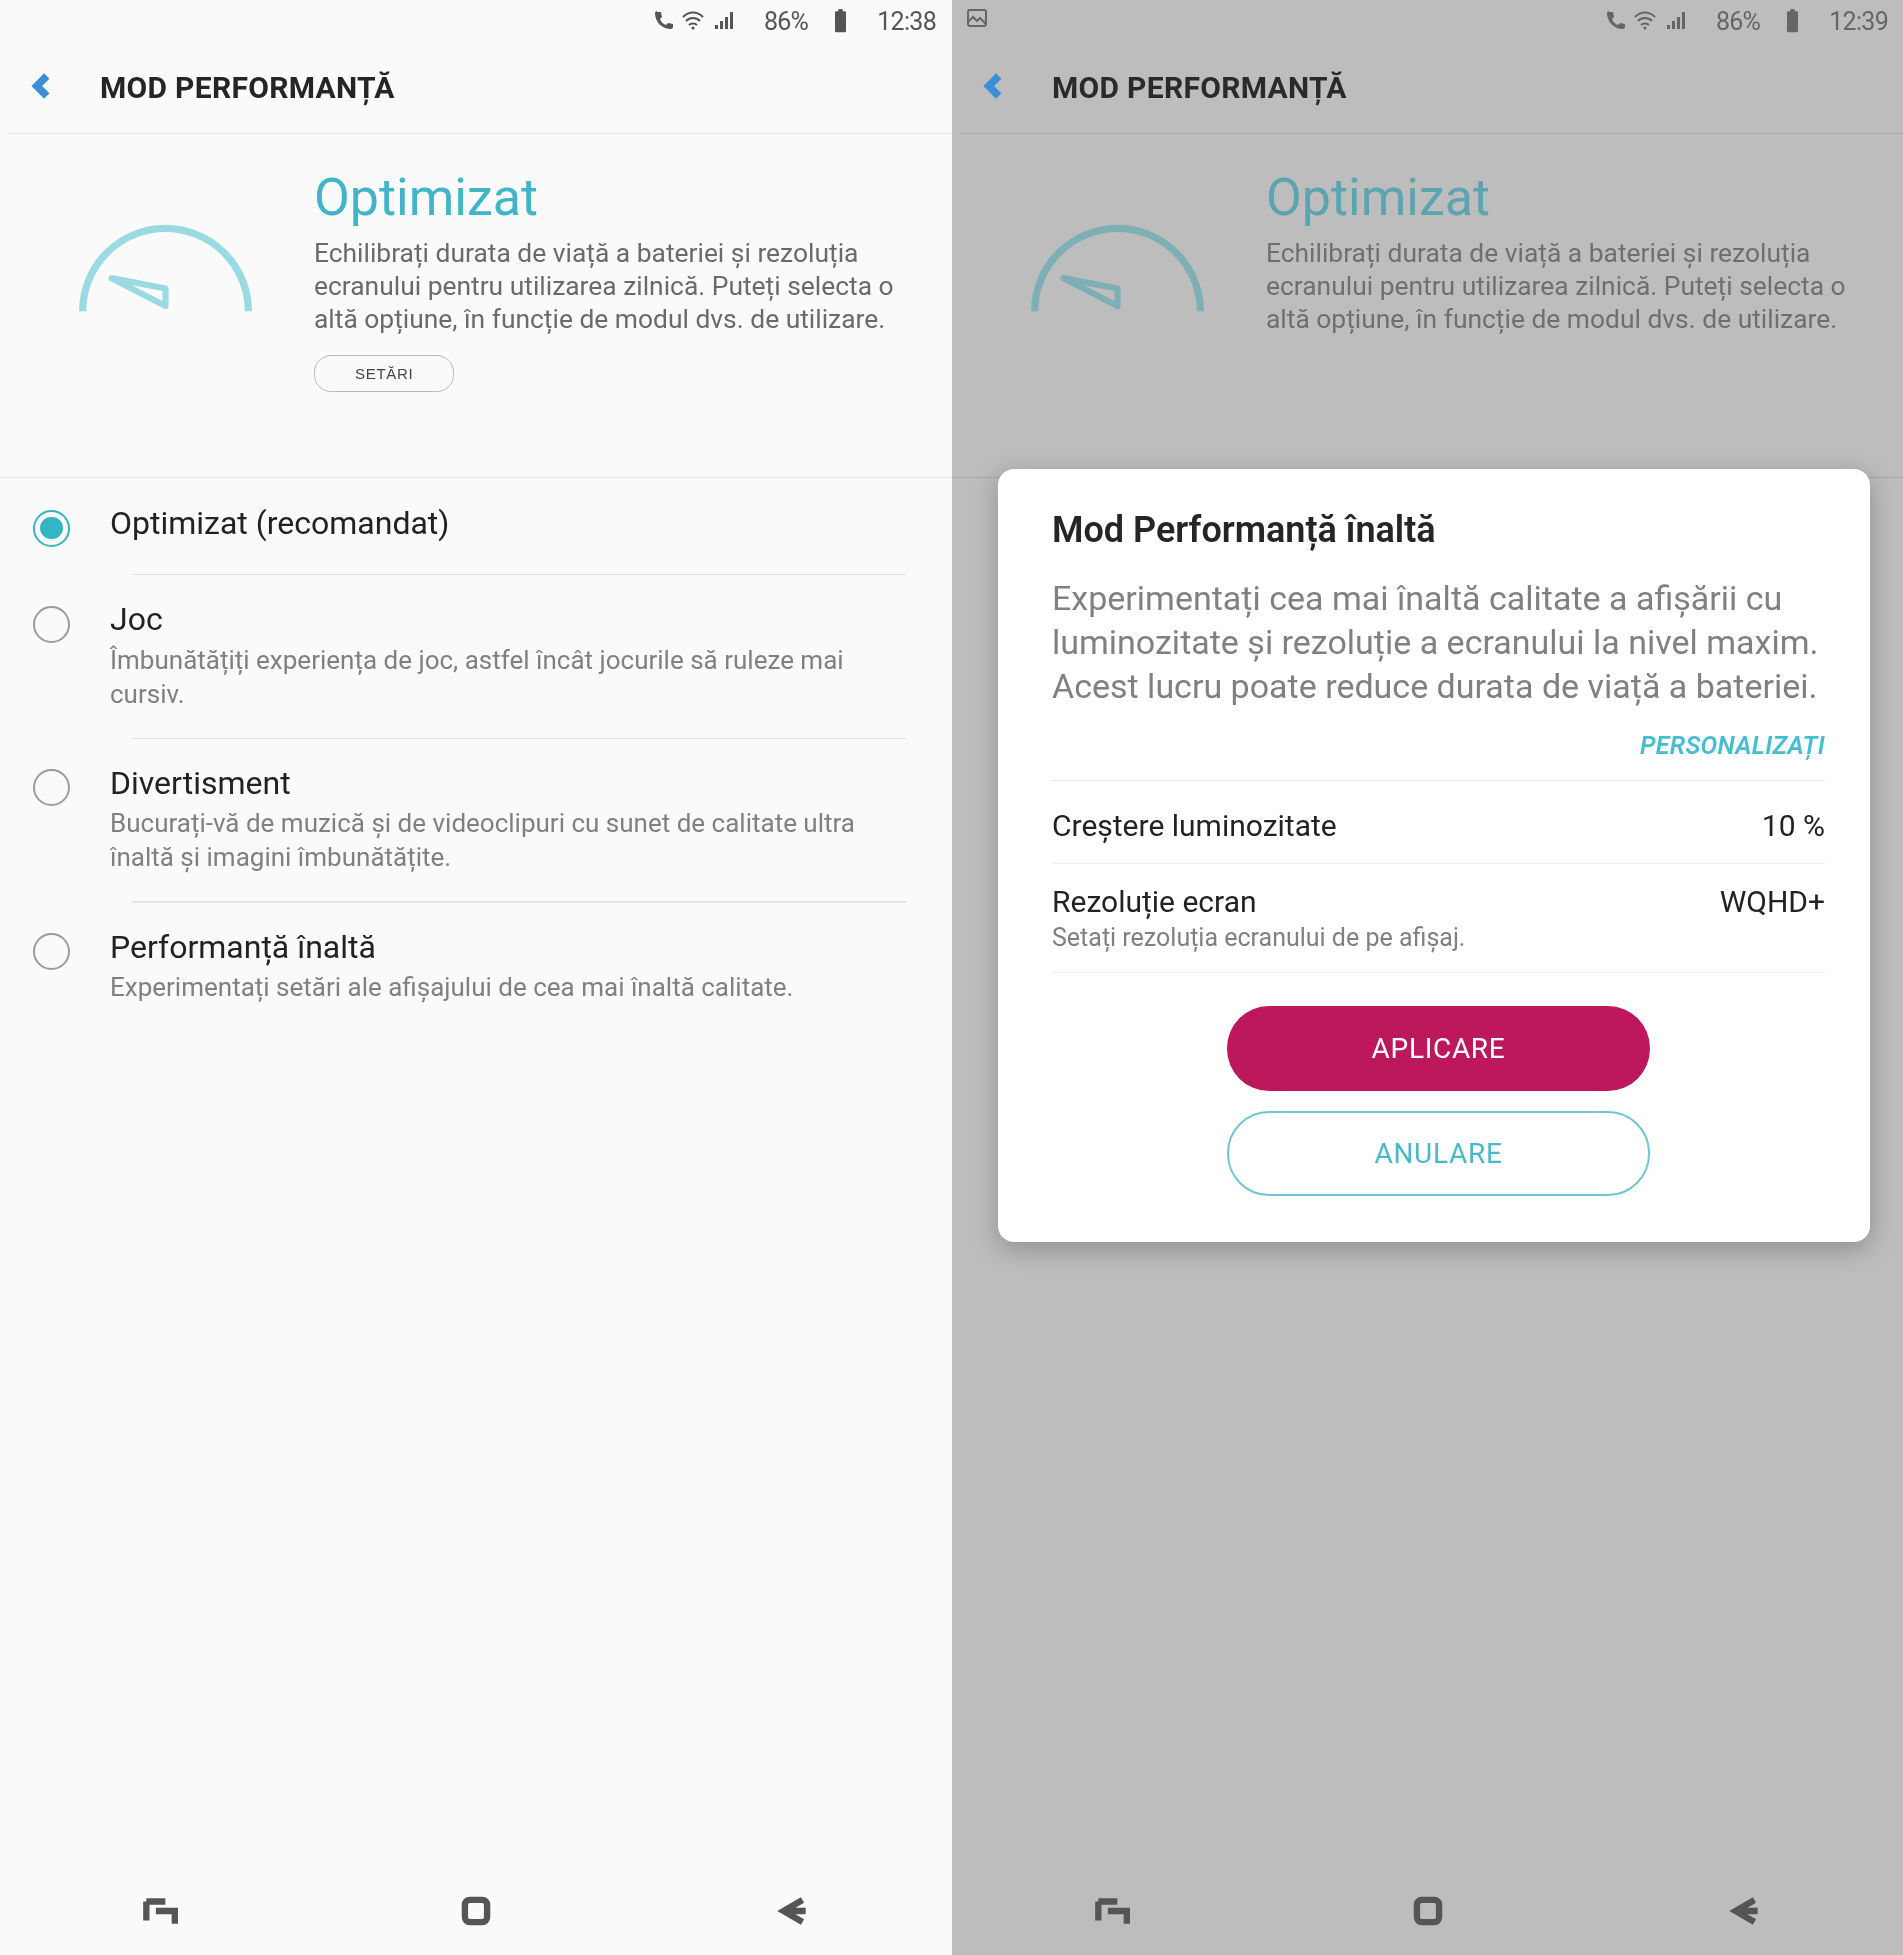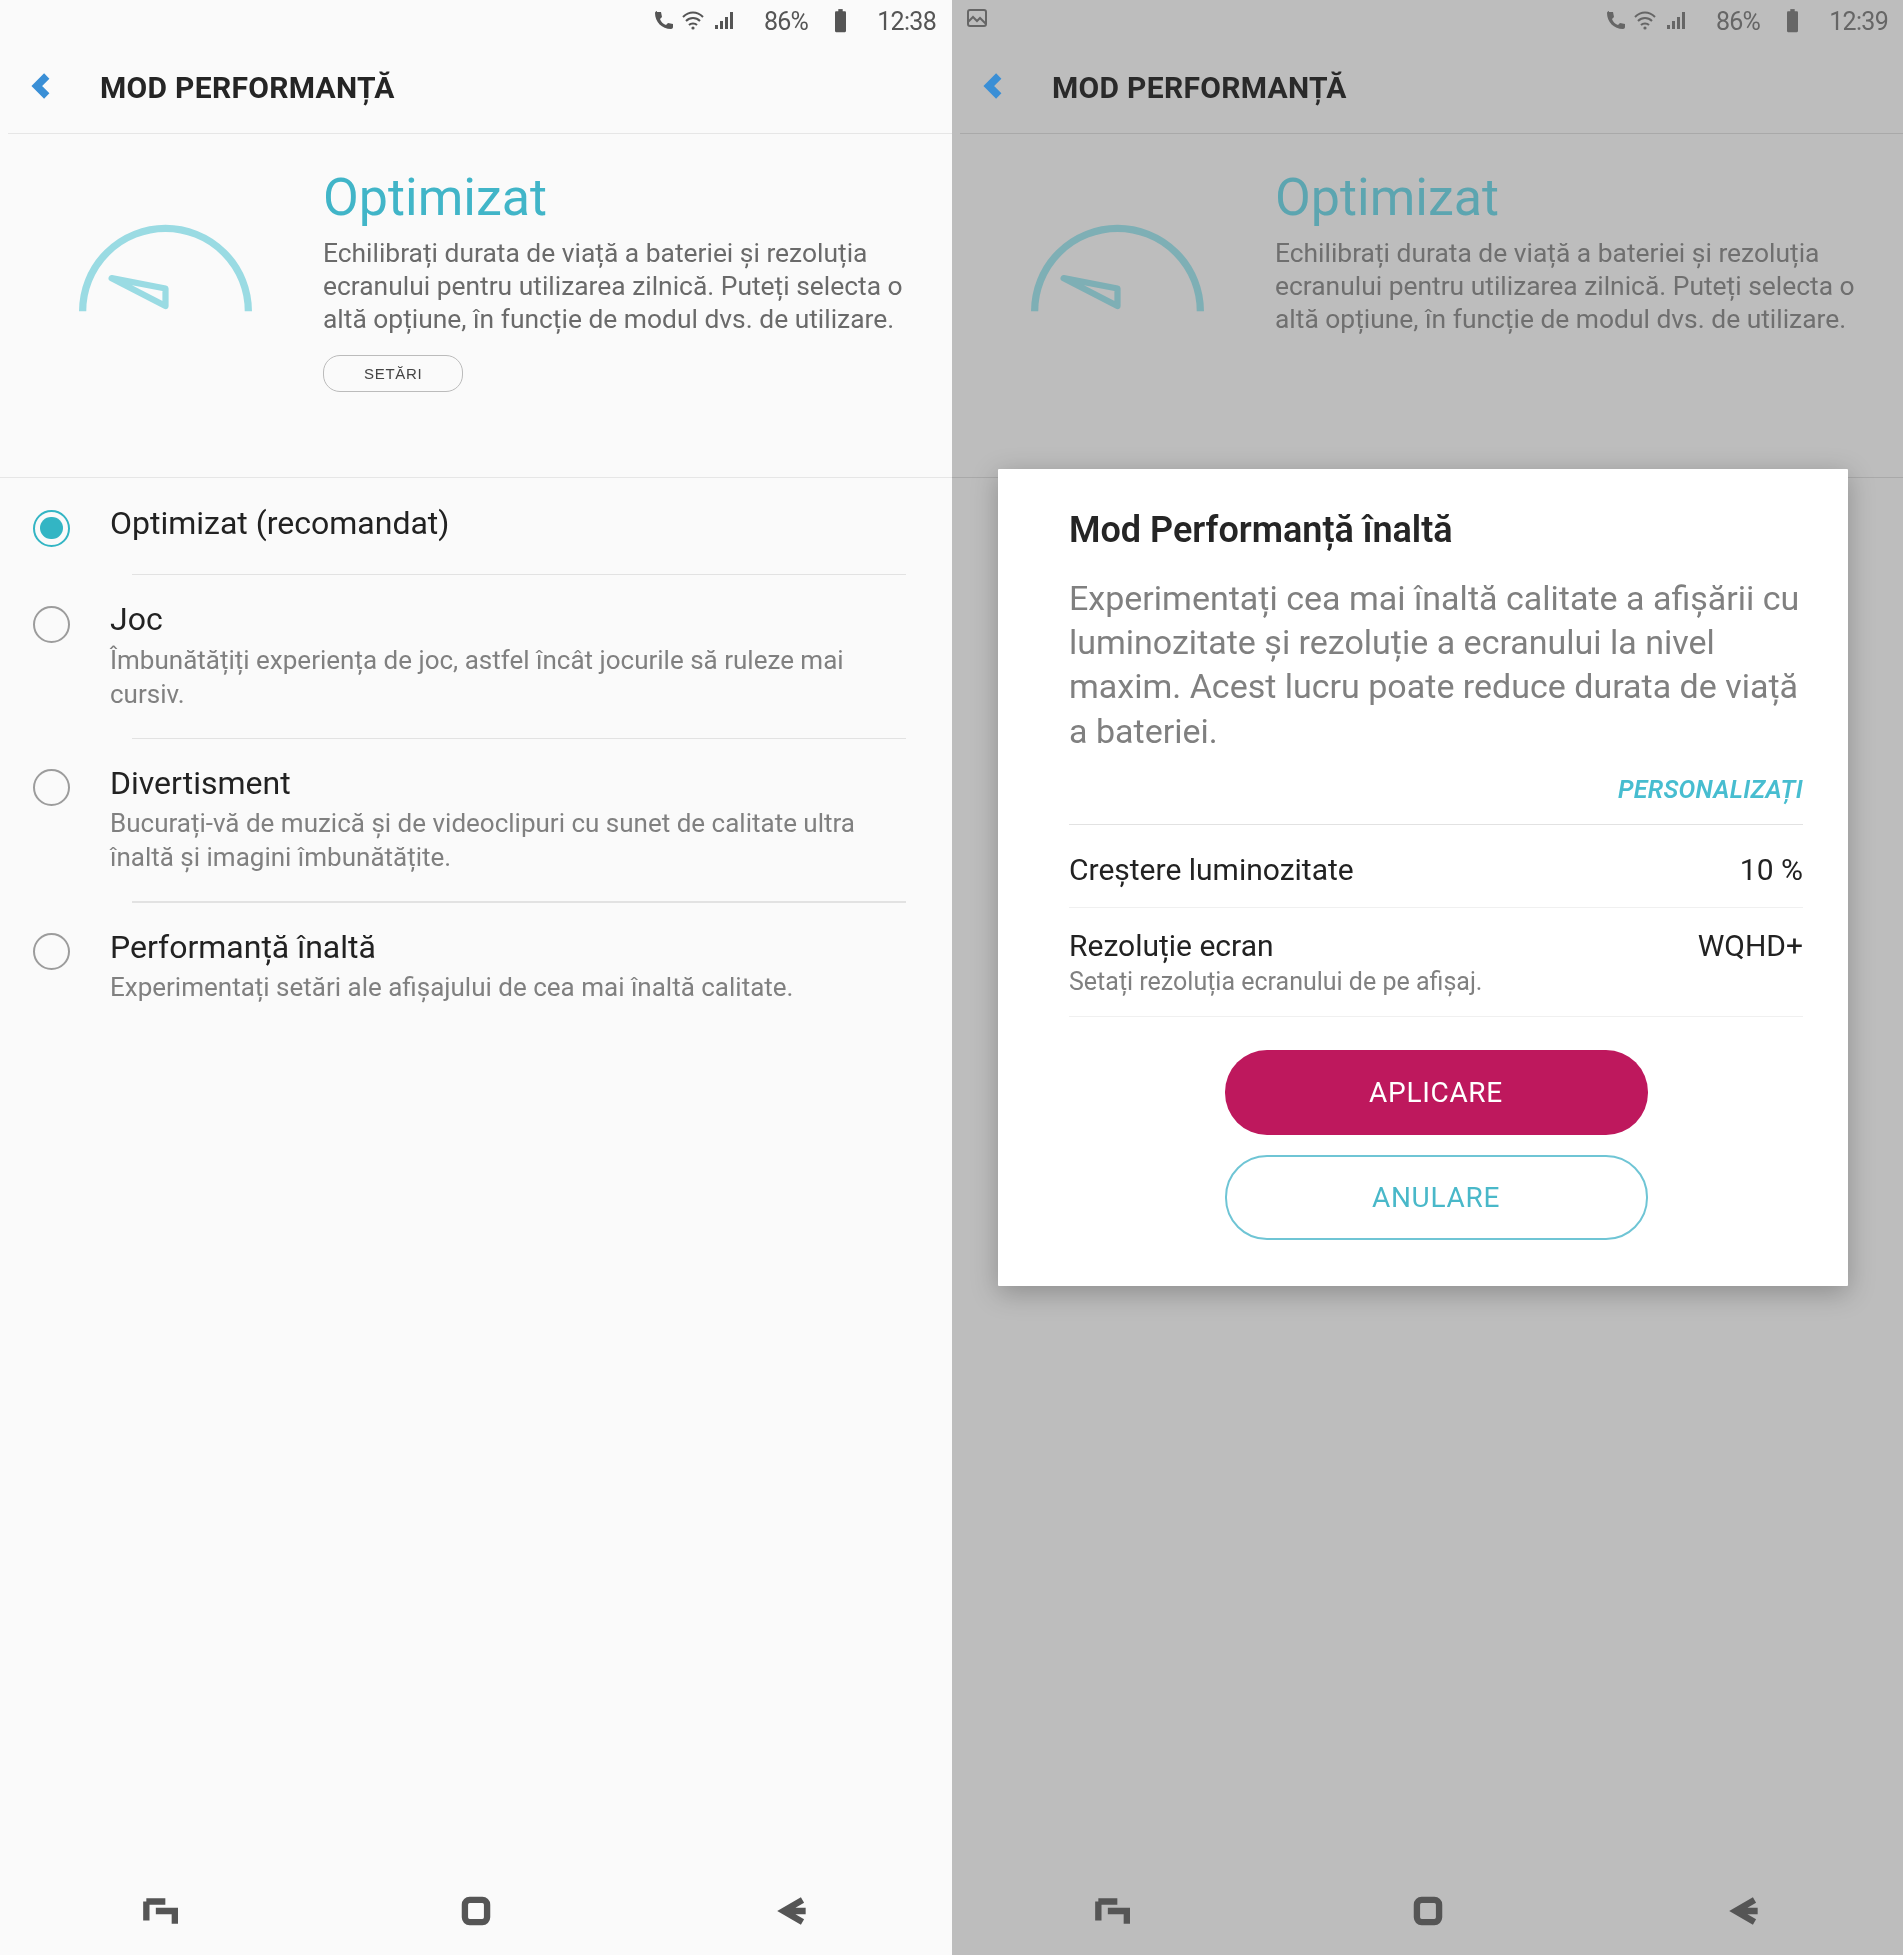--- a/index.html
+++ b/index.html
@@ -19,21 +19,21 @@
   .status-left-icon { margin-right: auto; }
 
   
   .toolbar { height: 92px; display: flex; align-items: center; padding: 0 20px; border-bottom: 0.7px solid #e6e6e6; gap: 42px; margin-left: 8px; }
   .screen.right .toolbar { border-bottom: 0.7px solid #a9a9a9; }
   .toolbar .back svg { width: 30px; height: 30px; stroke: #3a8fd6; stroke-width: 6; fill: none; }
   .toolbar-title { font-size: 30px; font-weight: 700; color: #252525; letter-spacing: 0.3px; }
   .screen.right .toolbar-title { color: #2a2a2a; }
 
   
-  .hero { display: flex; padding: 33px 40px 20px 40px; gap: 32px; min-height: 344px; border-bottom: 0.7px solid #e6e6e6; }
+  .hero { display: flex; padding: 33px 40px 20px 40px; gap: 23px; min-height: 344px; border-bottom: 0.7px solid #e6e6e6; }
   .screen.right .hero { border-bottom: 0.7px solid #a9a9a9; }
   .gauge-wrap { width: 251px; display: flex; justify-content: center; align-items: flex-start; padding-top: 20px; }
   .gauge-wrap svg { width: 211px; height: 145px; }
   .hero-text { flex: 1; display: flex; flex-direction: column; }
   .hero-title { font-size: 52px; font-weight: 400; color: #41b5c8; margin-bottom: 9.2px; }
   .screen.right .hero-title { color: #5ca5b0; }
   .hero-desc { font-size: 26.4px; line-height: 1.25; color: #6a6a6a; margin-bottom: 18.5px; }
   .screen.right .hero-desc { color: #6f6f6f; }
   .settings-btn { align-self: flex-start; border: 1.3px solid #bbb; border-radius: 17px; padding: 9.2px 40px; font-size: 15px; color: #444; letter-spacing: 0.7px; background: transparent; }
 
@@ -46,21 +46,21 @@
   .radio.selected::after { content: ""; position: absolute; inset: 5.3px; background: #33b5c4; border-radius: 50%; }
   .opt-text { flex: 1; }
   .opt-title { font-size: 32px; color: #222; margin-bottom: 5.3px; }
   .opt-desc { font-size: 26px; line-height: 1.3; color: #808080; }
 
   
   .navbar { position: absolute; bottom: 0; left: 0; right: 0; height: 86px; display: flex; justify-content: space-around; align-items: center; }
   .navbar svg { width: 38px; height: 38px; stroke: #555; stroke-width: 4; fill: none; }
 
   
-  .dialog { position: absolute; left: 46px; right: 56px; top: 469px; background: #fff; border-radius: 1px; padding: 40px 45px 46px 71px; box-shadow: 0 6.6px 26.4px rgba(0,0,0,0.25); }
+  .dialog { position: absolute; left: 46px; right: 34px; top: 469px; background: #fff; border-radius: 16px; padding: 40px 45px 46px 54px; box-shadow: 0 6.6px 26.4px rgba(0,0,0,0.25); }
   .dlg-title { font-size: 36px; font-weight: 600; color: #252525; margin-bottom: 25px; }
   .dlg-desc { font-size: 34px; line-height: 1.3; color: #808080; margin-bottom: 16px; }
   .dlg-link { text-align: right; font-size: 25px; font-weight: 600; color: #47bdd0; letter-spacing: 0.3px; padding: 6.6px 0 20px 0; border-bottom: 0.7px solid #e2e2e2; margin-bottom: 6.6px; font-style: italic; }
   .dlg-row { padding: 20px 0; border-bottom: 0.7px solid #f0f0f0; }
   .dlg-row:last-of-type { border-bottom: none; }
   .dlg-row-top { display: flex; justify-content: space-between; align-items: baseline; }
   .dlg-row-label { font-size: 30px; color: #222; }
   .dlg-row-value { font-size: 30px; color: #222; }
   .dlg-row-sub { font-size: 25px; color: #808080; margin-top: 4px; }
   .dlg-buttons { display: flex; flex-direction: column; align-items: center; gap: 20px; margin-top: 33px; }

